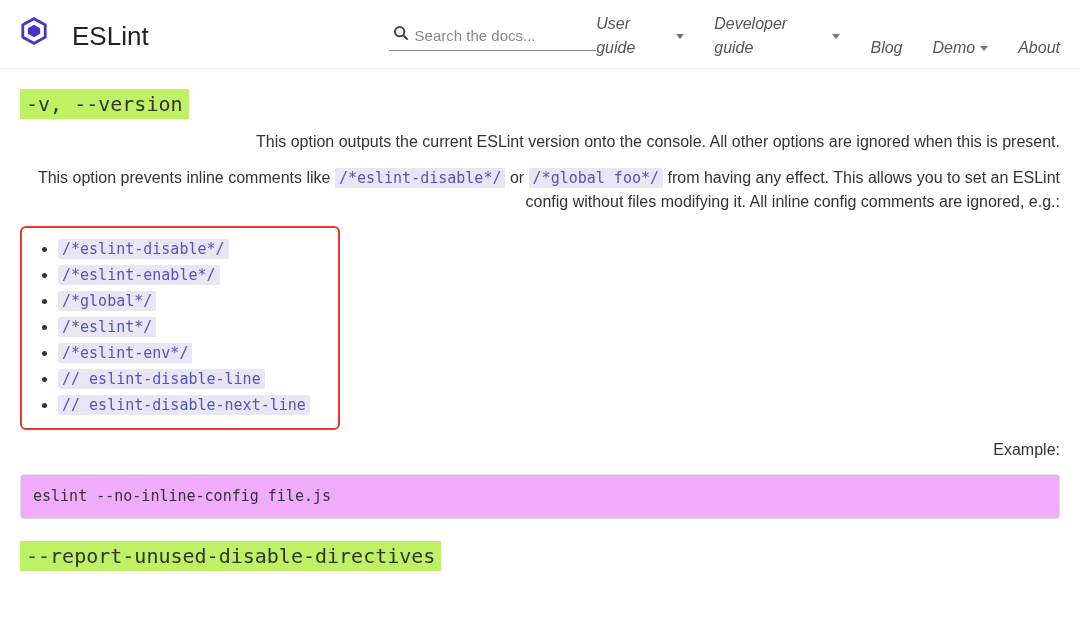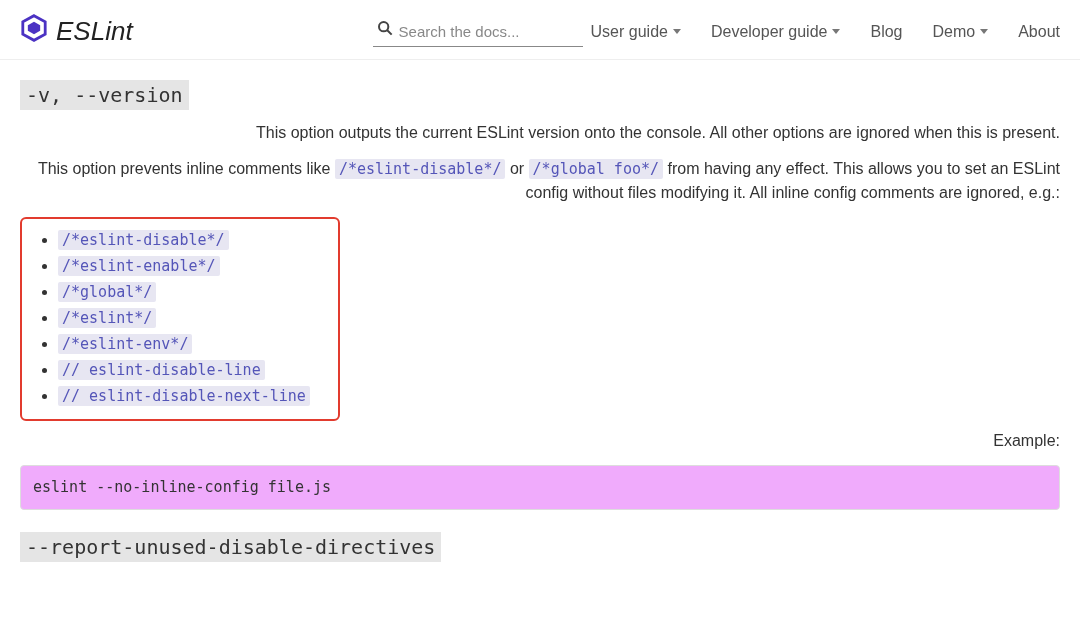--- a/index.html
+++ b/index.html
@@ -12,24 +12,23 @@
   line-height: 1.5;
 }
 .navbar {
   display: flex;
   align-items: center;
   padding: 12px 20px 8px 20px;
   border-bottom: 1px solid #eee;
 }
 .brand {
   display: flex;
-  align-items: center;
-  gap: 8px;
+  align-items: flex-start;
+  gap: 24px;
   cursor: pointer;
-  font-style: italic;
 }
 .brand-text {
   font-size: 26px;
   font-weight: 500;
   color: #222;
 }
 .search-wrap {
   margin-left: 240px;
   display: flex;
   align-items: center;
@@ -43,22 +42,23 @@
   font-size: 15px;
   color: #555;
   background: transparent;
   width: 100%;
   padding: 4px 6px;
 }
 .search-wrap input::placeholder { color: #888; }
 .nav-right {
   margin-left: auto;
   display: flex;
-  align-items: flex-start;
+  align-items: flex-end;
   gap: 30px;
+  font-style: italic;
 }
 .nav-link {
   color: #555;
   font-size: 16px;
   cursor: pointer;
   display: flex;
   align-items: center;
   gap: 2px;
 }
 .caret {
@@ -69,21 +69,21 @@
   border-top: 5px solid #777;
   margin-left: 3px;
 }
 .content {
   padding: 12px 20px 20px 20px;
 }
 h3.flag {
   font-family: Consolas, Monaco, monospace;
   font-weight: 400;
   font-size: 20px;
-  background: #e5e5e5;
+  background: #bef264;
   display: inline-block;
   padding: 0 6px;
   margin: 8px 0 10px 0;
   color: #333;
 }
 p { margin: 1px 0 12px 0; color: #333; text-align: right; }
 code.inline {
   font-family: Consolas, Monaco, monospace;
   background: #e7e6f2;
   color: #5455b8;

